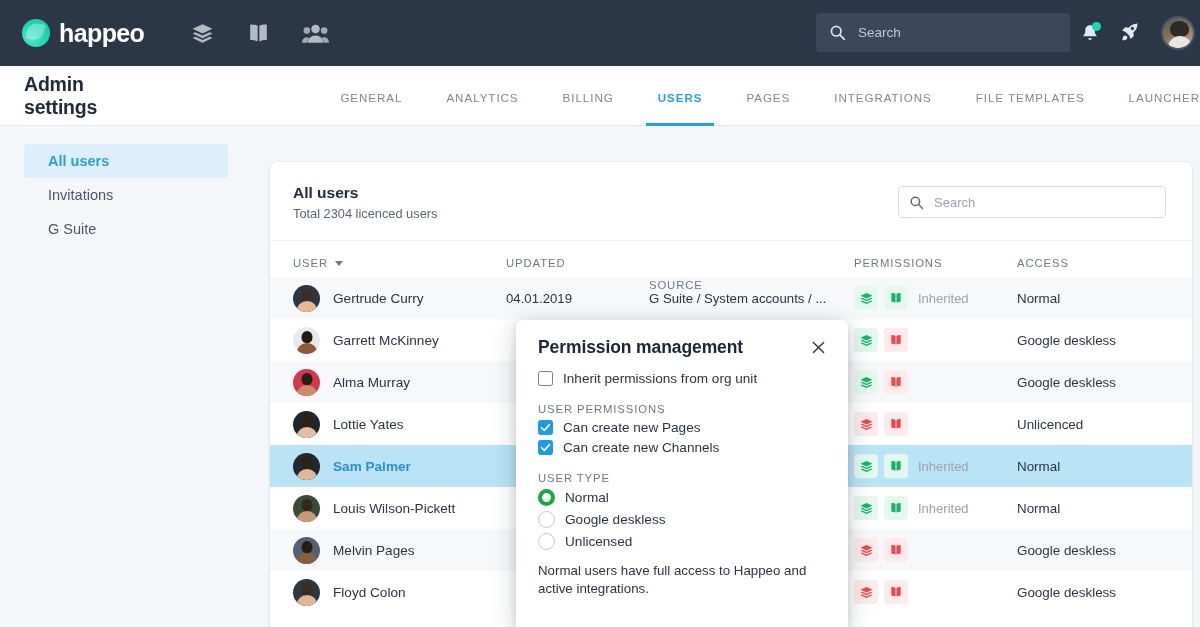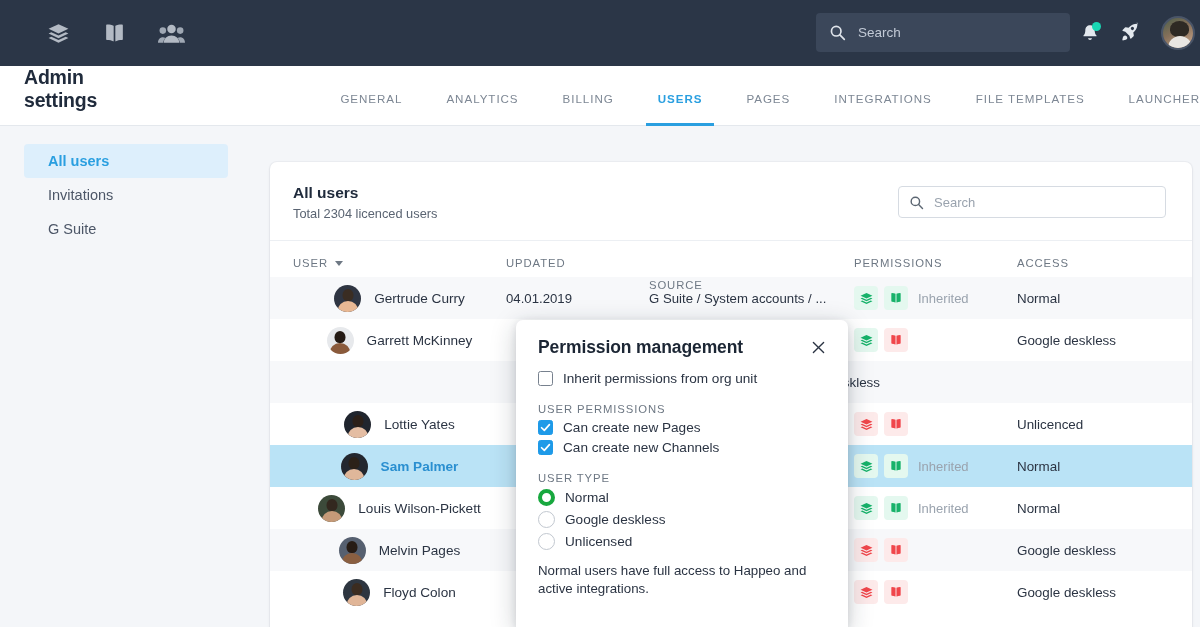--- a/index.html
+++ b/index.html
@@ -77,21 +77,21 @@
     width: 24px; height: 12px; border-radius: 12px 12px 0 0;
     background: #e9e6e2;
   }
 
   
   .subheader {
     position: absolute; top: 66px; left: 0;
     width: 1200px; height: 60px;
     background: #ffffff;
     border-bottom: 1px solid #e4e8ed;
-    display: flex; 
+    display: flex; align-items: center;
   }
   .page-title {
     margin-left: 24px; font-size: 19.5px; color: #202b3c; font-weight: bold;
     letter-spacing: -0.2px;
   }
   .tabs { display: flex; align-items: flex-end; height: 60px; margin-left: 197px; }
   .tab {
     font-size: 11.6px; letter-spacing: 0.95px; color: #7d8794;
     padding: 0 0 0 0; margin-right: 44px; height: 56px;
     display: flex; align-items: center; position: relative; cursor: pointer;
@@ -171,21 +171,21 @@
   }
 
   .row {
     height: 42px; display: flex; align-items: center;
     font-size: 13.6px; color: #2b3443;
   }
   .row.alt { background: #f7f8fa; }
   .row.sel { background: #bae3f6; }
   .row.sel .c-user .uname { color: #2a8fd0; font-weight: bold; }
 
-  .c-user { width: 236px; padding-left: 23px; display: flex; align-items: center; justify-content: center; }
+  .c-user { width: 236px; padding-left: 23px; display: flex; align-items: center; }
   .c-upd  { width: 143px; font-size: 13.2px; }
   .c-src  { width: 205px; font-size: 13.2px; }
   .c-perm { width: 163px; display: flex; align-items: center; gap: 6px; text-align: center; }
   .c-acc  { flex: 1; font-size: 13.4px; }
 
   .avatar {
     width: 27px; height: 27px; border-radius: 50%;
     margin-right: 13px; position: relative; overflow: hidden;
     background: #b9bcc2; flex: none;
   }
@@ -244,20 +244,24 @@
   .rdo.on { border: 4.5px solid #18a83f; }
   .m-desc {
     font-size: 13.3px; color: #2b3443; line-height: 1.33;
     margin-top: 12px;
   }
 </style>
 </head>
 <body>
 
 <div class="topbar">
+  <div class="brand">
+    <div class="logo-mark"></div>
+    <div class="logo-text">happeo</div>
+  </div>
 
   <div class="nav-icons">
     <span class="nav-ic">
       <svg width="25" height="25" viewBox="0 0 24 24" fill="#d2d8e0">
         <path d="M12 3 2.5 7.5 12 12l9.5-4.5L12 3z"></path>
         <path d="M2.5 12 12 16.5 21.5 12l-2.6-1.2L12 14l-6.9-3.2L2.5 12z"></path>
         <path d="M2.5 16.3 12 20.8l9.5-4.5-2.6-1.2-6.9 3.2-6.9-3.2-2.6 1.2z"></path>
       </svg>
     </span>
     <span class="nav-ic">
@@ -410,20 +414,27 @@
             <svg width="14" height="14" viewBox="0 0 24 24" fill="#f0464b">
   <path d="M11.2 4.6C9.6 3.7 7.6 3.3 5 3.3c-.6 0-1 .4-1 1v13c0 .6.4 1 1 1 2.4 0 4.2.4 5.6 1.2.3.2.6 0 .6-.3V4.9z"></path>
   <path d="M12.8 4.6c1.6-.9 3.6-1.3 6.2-1.3.6 0 1 .4 1 1v13c0 .6-.4 1-1 1-2.4 0-4.2.4-5.6 1.2-.3.2-.6 0-.6-.3V4.9z"></path>
             </svg>
           </span>
        <span class="inh"></span>
      </div>
      <div class="c-acc">Google deskless</div>
       </div>
       <div class="row alt">
+        <div class="c-user">
+       <span class="avatar" style="background:#d4374a">
+         <span class="head" style="background:#2a1d18"></span>
+         <span class="body" style="background:#c98b6b"></span>
+       </span>
+       <span class="uname">Alma Murray</span>
+     </div>
      <div class="c-upd"></div>
      <div class="c-src"></div>
      <div class="c-perm">
        <span class="pbadge g">
             <svg width="15" height="15" viewBox="0 0 24 24" fill="#17b26a">
   <path d="M12 3 2.5 7.5 12 12l9.5-4.5L12 3z"></path>
   <path d="M2.5 12 12 16.5 21.5 12l-2.6-1.2L12 14l-6.9-3.2L2.5 12z"></path>
   <path d="M2.5 16.3 12 20.8l9.5-4.5-2.6-1.2-6.9 3.2-6.9-3.2-2.6 1.2z"></path>
             </svg>
           </span>

